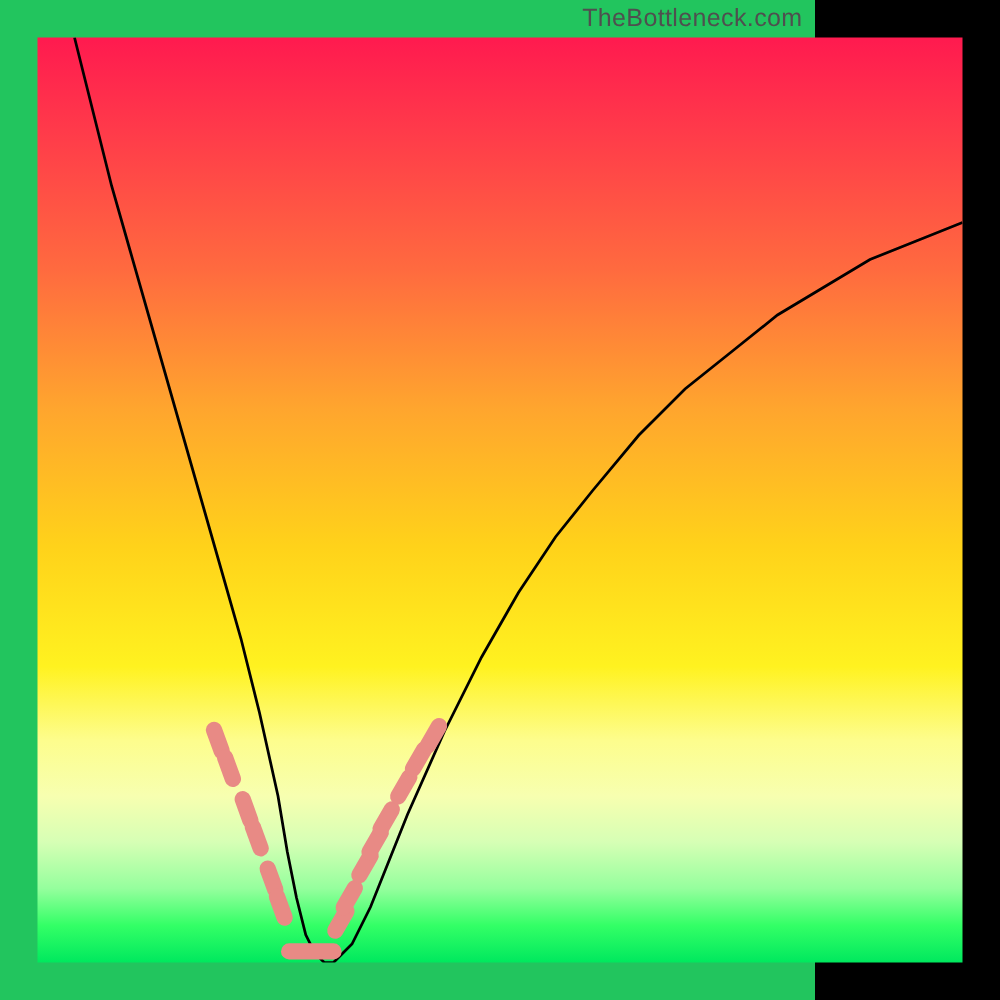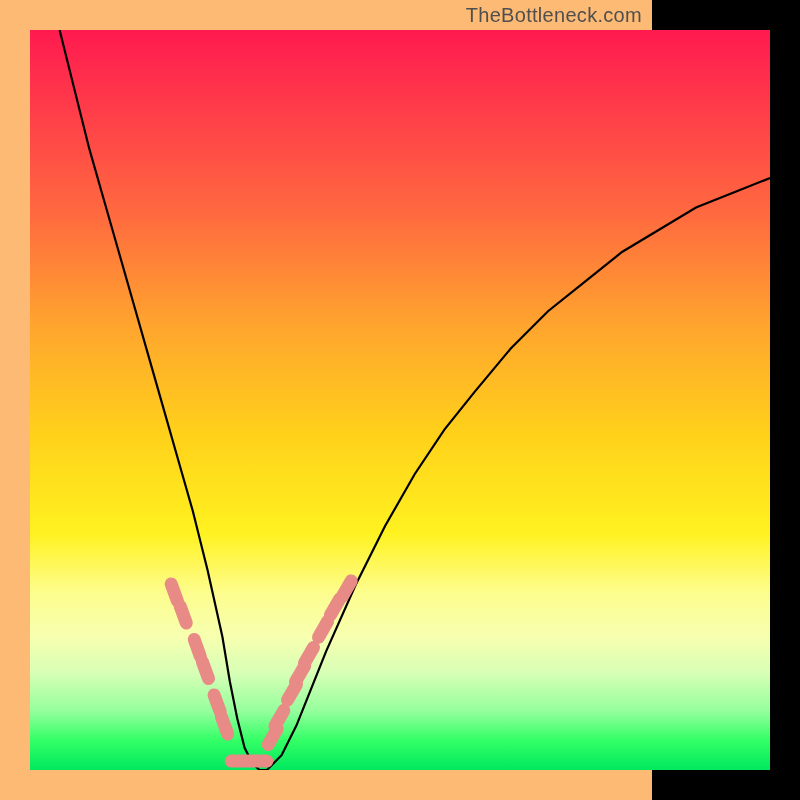--- a/index.html
+++ b/index.html
@@ -10,21 +10,21 @@
     overflow: hidden;
     background: #000000;
     font-family: Arial, Helvetica, sans-serif;
   }
   .frame {
     position: absolute;
     top: 0;
     left: 0;
     width: 652px;
     height: 800px;
-    background: #fdba74;
+    background: #22c55e;
   }
   .plot-area {
     position: absolute;
     top: 30px;
     left: 30px;
     width: 740px;
     height: 740px;
     background: linear-gradient(
       to bottom,
       #ff1a4f 0%,

